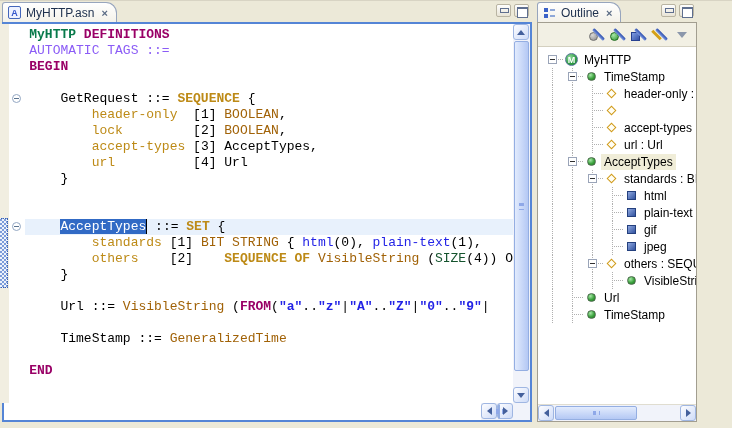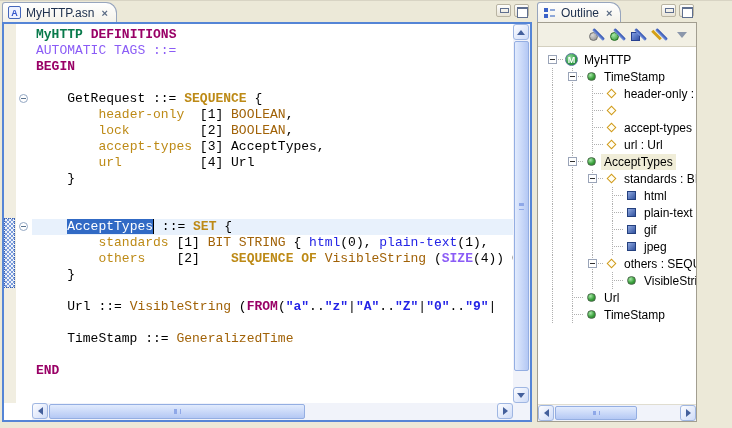--- a/index.html
+++ b/index.html
@@ -41,21 +41,21 @@
             background:linear-gradient(#e2ebfd,#b4c8f4); border:1px solid #94aee2; border-radius:2px; }
   .thumbh::after { top:4px; bottom:4px; left:50%; width:5px; margin-left:-3px;
             border-left:1px solid #8fa8e8; border-right:1px solid #8fa8e8; box-shadow:2px 0 0 #8fa8e8 inset; }
   .track { flex:1; position:relative; background:#f1f3fa; }
 
   
   .editor-stack { position:absolute; left:2px; top:1px; width:530px; height:420px; }
   .asnic { width:13px; height:13px; border:1px solid #4466bb; background:#eef2ff; color:#3355cc;
            font-weight:bold; font-size:9px; display:flex; align-items:center; justify-content:center; border-radius:2px; }
   .econtent { position:absolute; top:20px; left:0; right:0; bottom:0;
-              border:2px solid #5585d6; background:#fff; display:flex; flex-direction:column; }
+              border:2px solid #5585d6; background:#fff; display:flex; flex-direction:column;align-items:flex-end; }
   .emain { flex:1; display:flex; min-height:0; }
   .ruler { width:12px; background:#f1eee1; position:relative; flex:none; }
   .range { position:absolute; left:0; width:11px; border:1px dotted #3a5fae; background-color:#eef3fb;
            background-image:
              linear-gradient(45deg,#7c9cd9 25%,transparent 25%,transparent 75%,#7c9cd9 75%),
              linear-gradient(45deg,#7c9cd9 25%,transparent 25%,transparent 75%,#7c9cd9 75%);
            background-size:4px 4px; background-position:0 0,2px 2px; }
   .foldcol { width:16px; background:#fff; position:relative; flex:none; }
   .fold { position:absolute; left:3px; width:9px; height:9px; border:1px solid #93a7c3;
           border-radius:50%; background:#fff; }
@@ -67,21 +67,21 @@
   .cline { height:16px; white-space:pre; padding-left:4px; color:#000; }
   .tk-pl      { color:#000000; }
   .tk-mod     { color:#087a4b; font-weight:bold; }
   .tk-kw      { color:#990066; font-weight:bold; }
   .tk-gray    { color:#8b5cf6; }
   .tk-tkw     { color:#bd8a16; font-weight:bold; }
   .tk-field   { color:#bd8a16;margin-top:8px; }
   .tk-builtin { color:#a16207; }
   .tk-enum    { color:#2323e6; }
   .tk-str     { color:#2323e6; font-weight:bold; }
-  .tk-size    { color:#8b5cf6; font-weight:bold; }
+  .tk-size    { color:#14532d; font-weight:normal; }
   .tk-sel     { background:#316AC5; color:#ffffff; border-right:1px solid #000; }
   .vscroll { width:17px; flex:none; display:flex; flex-direction:column; background:#f1f3fa; }
   .ebottom { height:17px; flex:none; display:flex; background:#f1f3fa; }
   .hspacer { width:28px; background:#fff; flex:none; }
   .corner { width:17px; flex:none; background:#f1f3fa; }
 
   
   .outline { position:absolute; left:537px; top:1px; width:160px; height:420px; }
   .outlic { width:13px; height:13px; position:relative; }
   .outlic i { position:absolute; left:1px; top:2px; width:4px; height:4px; background:#3b62c8; box-shadow:0 6px 0 #3b62c8; }

